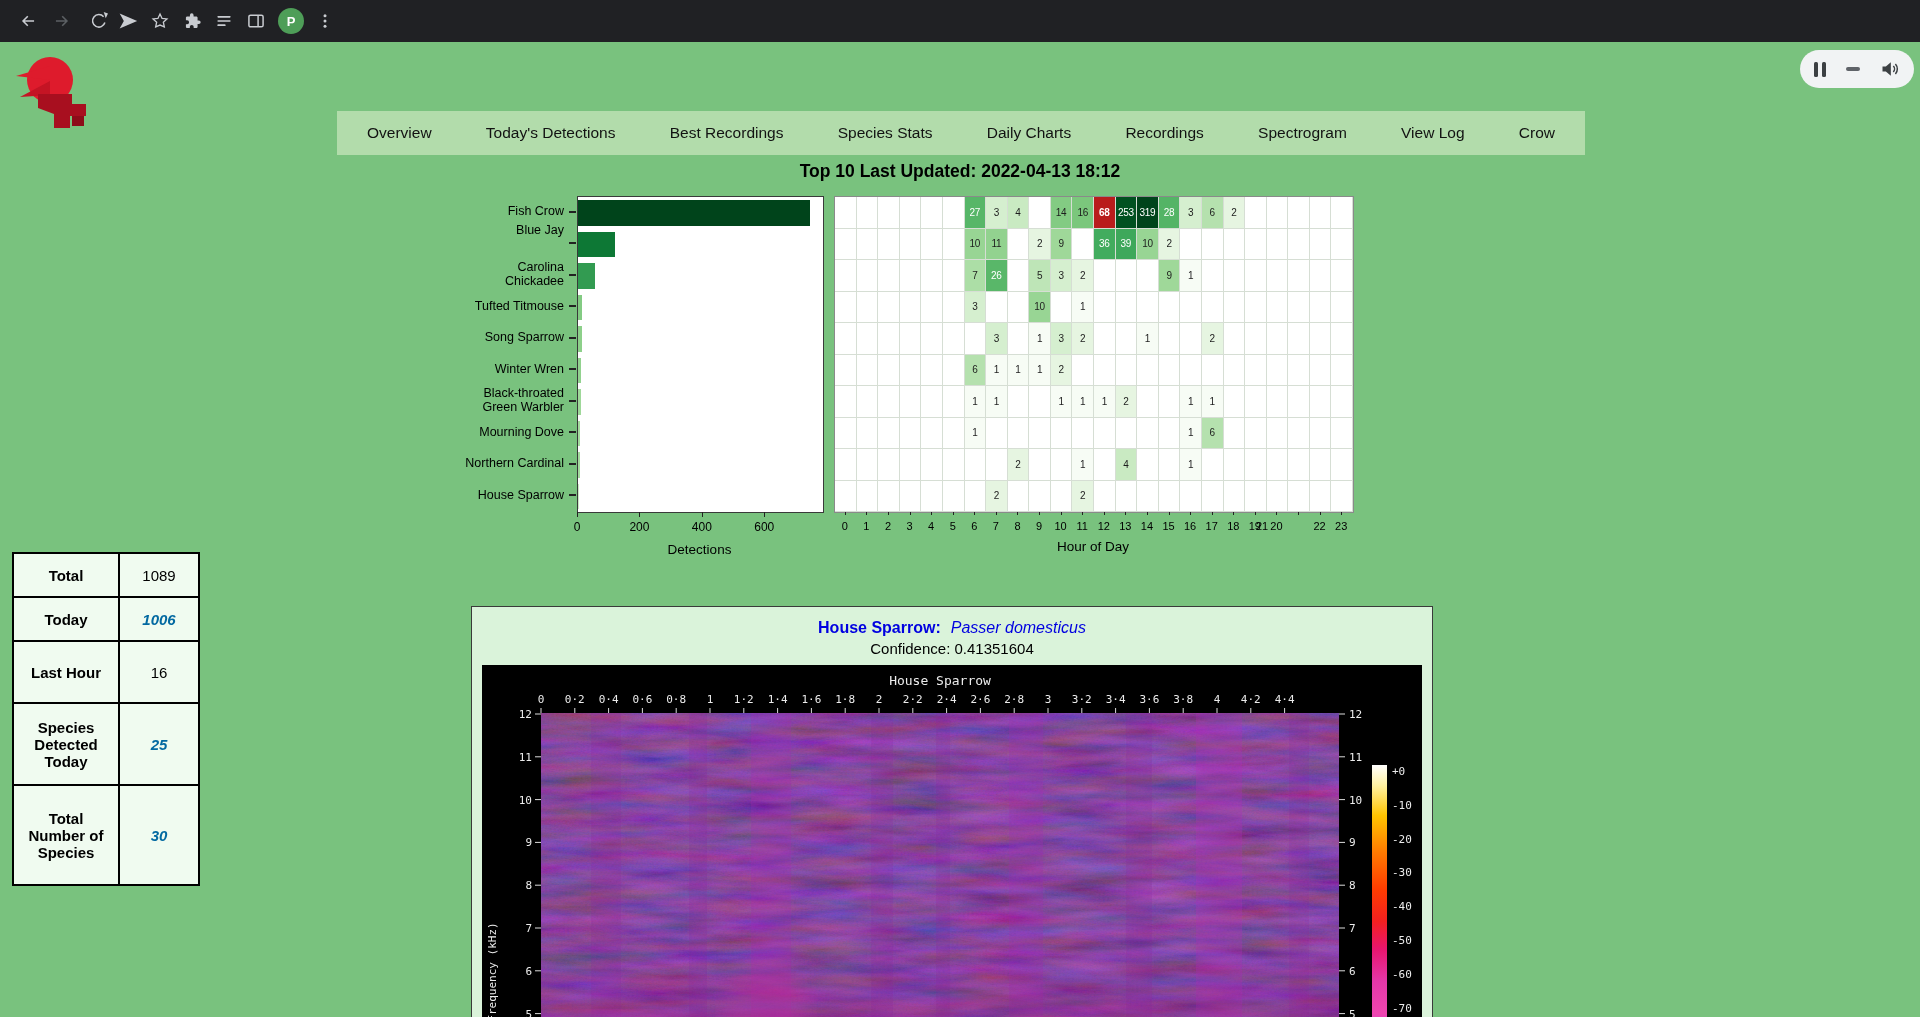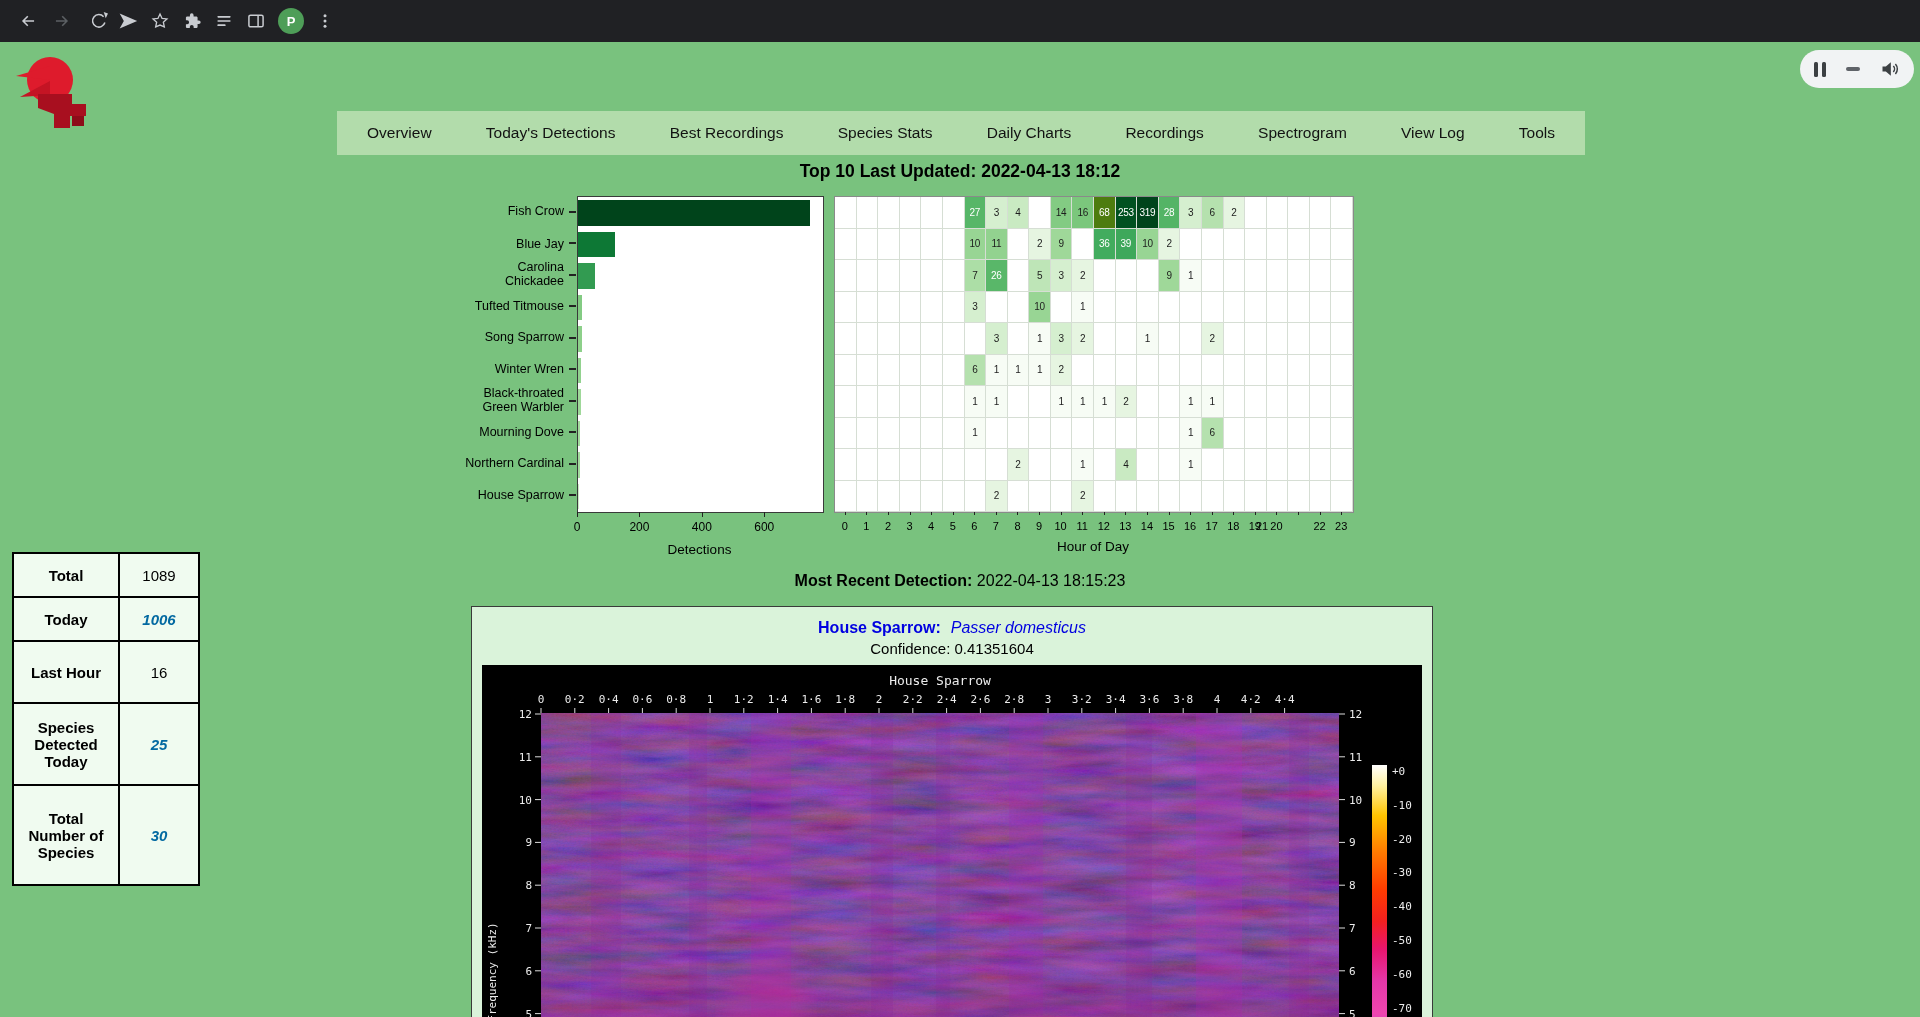--- a/index.html
+++ b/index.html
@@ -143,21 +143,21 @@
 
     <nav id="navbar">
         <div class="navitem">Overview</div>
         <div class="navitem">Today's Detections</div>
         <div class="navitem">Best Recordings</div>
         <div class="navitem">Species Stats</div>
         <div class="navitem">Daily Charts</div>
         <div class="navitem">Recordings</div>
         <div class="navitem">Spectrogram</div>
         <div class="navitem">View Log</div>
-        <div class="navitem">Tools</div>
+        <div class="navitem">Crow</div>
       </nav>
 
     <div id="top10-heading">Top 10 Last Updated: 2022-04-13 18:12</div>
 
     <div id="figure">
         <div id="barbox" style="left: 117px; top: 6px; width: 245px; height: 315px;">
           <div class="bar" style="left: 0px; top: 3px; height: 25.5px; width: 231.892px; background: rgb(0, 68, 27);"></div>
           <div class="bar" style="left: 0px; top: 34.5px; height: 25.5px; width: 37.1401px; background: rgb(13, 120, 53);"></div>
           <div class="bar" style="left: 0px; top: 66px; height: 25.5px; width: 16.5414px; background: rgb(50, 155, 81);"></div>
           <div class="bar" style="left: 0px; top: 97.5px; height: 25.5px; width: 4.36943px; background: rgb(131, 203, 131);"></div>
@@ -174,21 +174,21 @@
           <div class="hmcell" style="background: rgb(255, 255, 255);"></div>
           <div class="hmcell" style="background: rgb(255, 255, 255);"></div>
           <div class="hmcell" style="background: rgb(255, 255, 255);"></div>
           <div class="hmcell" style="background: rgb(255, 255, 255);"></div>
           <div class="hmcell" style="background: rgb(87, 182, 104); color: rgb(255, 255, 255);">27</div>
           <div class="hmcell" style="background: rgb(213, 239, 207); color: rgb(29, 29, 29);">3</div>
           <div class="hmcell" style="background: rgb(201, 234, 194); color: rgb(29, 29, 29);">4</div>
           <div class="hmcell" style="background: rgb(255, 255, 255);"></div>
           <div class="hmcell" style="background: rgb(131, 203, 131); color: rgb(29, 29, 29);">14</div>
           <div class="hmcell" style="background: rgb(123, 199, 124); color: rgb(29, 29, 29);">16</div>
-          <div class="hmcell" style="background: #4d7c0f; color: rgb(255, 255, 255);">68</div>
+          <div class="hmcell" style="background: #b91c1c; color: rgb(255, 255, 255); font-weight: bold;">68</div>
           <div class="hmcell" style="background: rgb(0, 81, 32); color: rgb(255, 255, 255);">253</div>
           <div class="hmcell" style="background: rgb(0, 68, 27); color: rgb(255, 255, 255);">319</div>
           <div class="hmcell" style="background: rgb(84, 180, 102); color: rgb(255, 255, 255);">28</div>
           <div class="hmcell" style="background: rgb(213, 239, 207); color: rgb(29, 29, 29);">3</div>
           <div class="hmcell" style="background: rgb(181, 225, 174); color: rgb(29, 29, 29);">6</div>
           <div class="hmcell" style="background: rgb(230, 245, 225); color: rgb(29, 29, 29);">2</div>
           <div class="hmcell" style="background: rgb(255, 255, 255);"></div>
           <div class="hmcell" style="background: rgb(255, 255, 255);"></div>
           <div class="hmcell" style="background: rgb(255, 255, 255);"></div>
           <div class="hmcell" style="background: rgb(255, 255, 255);"></div>
@@ -405,21 +405,21 @@
           <div class="hmcell" style="background: rgb(255, 255, 255);"></div>
           <div class="hmcell" style="background: rgb(255, 255, 255);"></div>
           <div class="hmcell" style="background: rgb(255, 255, 255);"></div>
           <div class="hmcell" style="background: rgb(255, 255, 255);"></div>
           <div class="hmcell" style="background: rgb(255, 255, 255);"></div>
           <div class="hmcell" style="background: rgb(255, 255, 255);"></div>
           <div class="hmcell" style="background: rgb(255, 255, 255);"></div>
         </div>
         <div class="figlabel" style="left: 0px; top: 6px; width: 104px; height: 31.5px;">Fish Crow</div>
         <div class="ytickmark" style="left: 109px; top: 20.75px;"></div>
-        <div class="figlabel" style="left: 0px; top: 39px; width: 104px; height: 31.5px;">Blue Jay</div>
+        <div class="figlabel" style="left: 0px; top: 25px; width: 104px; height: 31.5px;">Blue Jay</div>
         <div class="ytickmark" style="left: 109px; top: 52.25px;"></div>
         <div class="figlabel" style="left: 0px; top: 69px; width: 104px; height: 31.5px;">Carolina Chickadee</div>
         <div class="ytickmark" style="left: 109px; top: 83.75px;"></div>
         <div class="figlabel" style="left: 0px; top: 100.5px; width: 104px; height: 31.5px;">Tufted Titmouse</div>
         <div class="ytickmark" style="left: 109px; top: 115.25px;"></div>
         <div class="figlabel" style="left: 0px; top: 132px; width: 104px; height: 31.5px;">Song Sparrow</div>
         <div class="ytickmark" style="left: 109px; top: 146.75px;"></div>
         <div class="figlabel" style="left: 0px; top: 163.5px; width: 104px; height: 31.5px;">Winter Wren</div>
         <div class="ytickmark" style="left: 109px; top: 178.25px;"></div>
         <div class="figlabel" style="left: 0px; top: 195px; width: 104px; height: 31.5px;">Black-throated Green Warbler</div>
@@ -508,24 +508,20 @@
             <td class="slabel">Species Detected Today</td>
             <td class="svalue slink">25</td>
           </tr>
           <tr style="height: 100px;">
             <td class="slabel">Total Number of Species</td>
             <td class="svalue slink">30</td>
           </tr>
         </tbody>
       </table>
 
-    <div id="recent">
-      <b>Most Recent Detection:</b>
-      <span>2022-04-13 18:15:23</span>
-    </div>
 
     <div id="panel">
       <div id="species-line">
         <span class="sp">House Sparrow:</span><span class="sci">Passer domesticus</span>
       </div>
       <div id="conf-line">Confidence: 0.41351604</div>
 
       <div class="spec-wrap">
         <svg id="spec-svg" width="940" height="580" viewBox="0 0 940 580">
           <defs>

